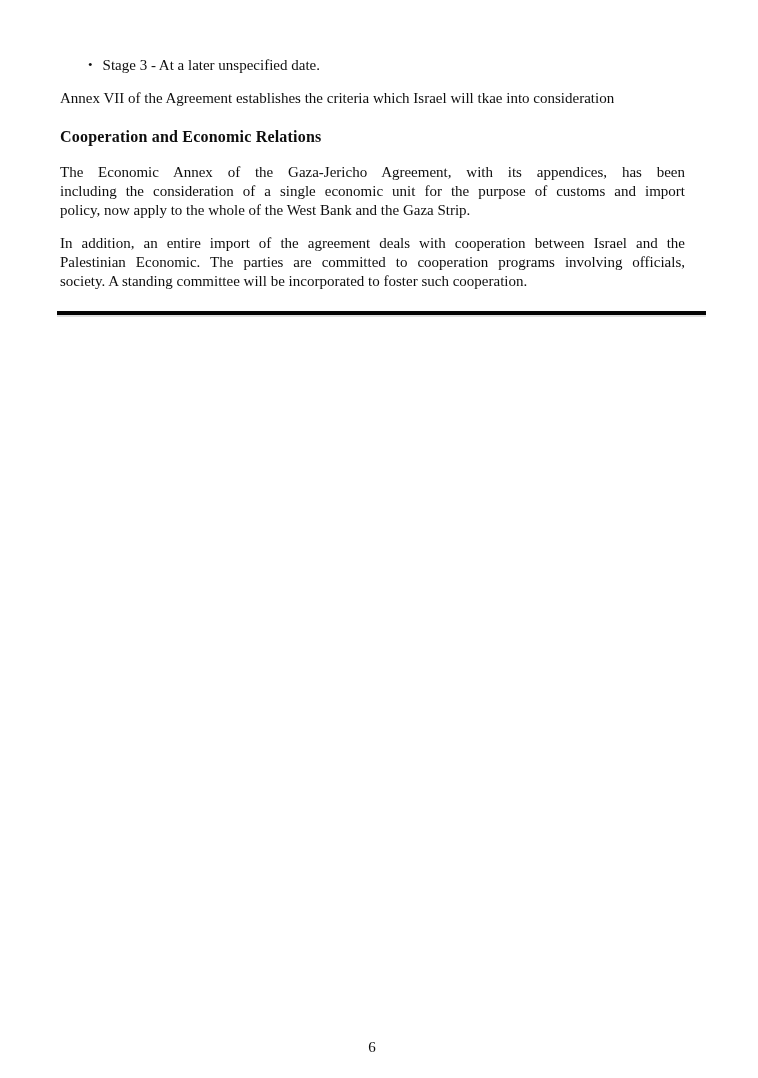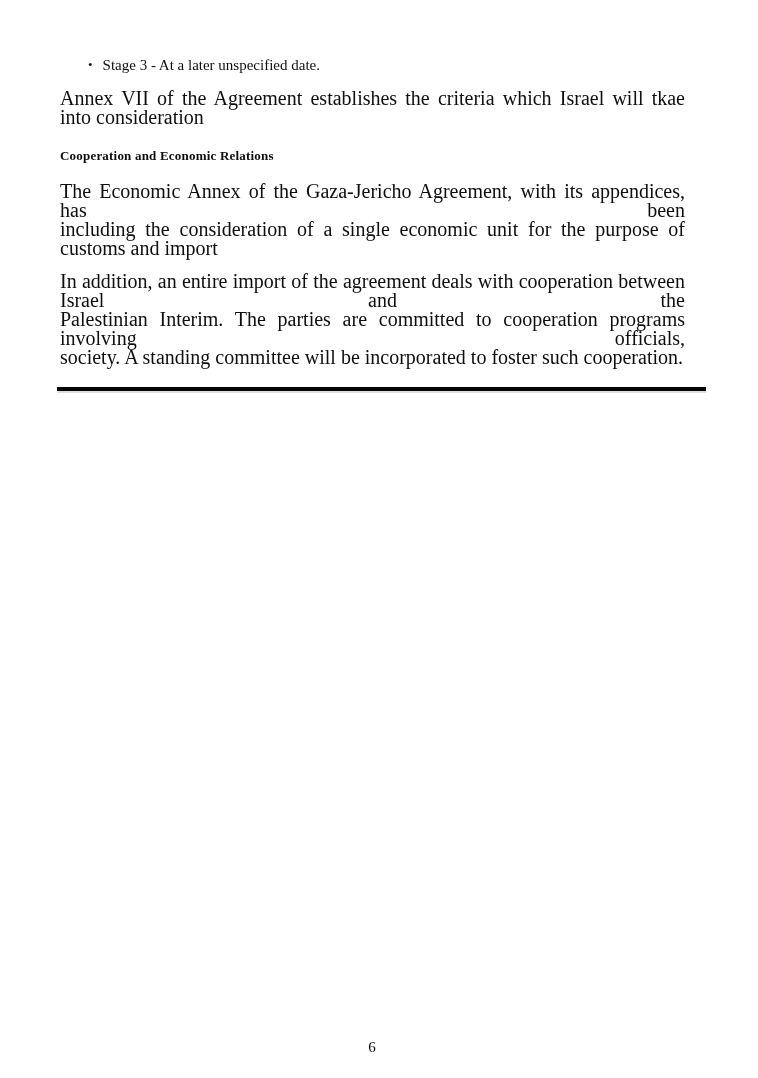--- a/index.html
+++ b/index.html
@@ -31,33 +31,33 @@
     line-height: 19px;
   }
   .bullet-row .bullet {
     font-size: 13px;
     margin-right: 10px;
     position: relative;
     top: -1px;
   }
   .para {
     margin-top: 14px;
-    font-size: 20px;
+    font-size: 15px;
     line-height: 19px;
   }
   .para .line {
     text-align: justify;
     text-align-last: justify;
   }
   .para .line:last-child {
     text-align-last: left;
   }
   h1.section-heading {
     margin: 17px 0 0 0;
-    font-size: 13px;
+    font-size: 16px;
     line-height: 24px;
     font-weight: bold;
     letter-spacing: 0.2px;
   }
   .para.after-heading {
   }
   .rule {
     margin-top: 20px;
     margin-left: -3px;
     width: 649px;
@@ -88,25 +88,26 @@
 
     <div class="para">
         <div class="line">Annex VII of the Agreement establishes the criteria which Israel will tkae into consideration</div>
       </div>
 
     <h1 class="section-heading">Cooperation and Economic Relations</h1>
 
     <div class="para after-heading">
         <div class="line">The Economic Annex of the Gaza-Jericho Agreement, with its appendices, has been</div>
         <div class="line">including the consideration of a single economic unit for the purpose of customs and import</div>
+        <div class="line">policy, now apply to the whole of the West Bank and the Gaza Strip.</div>
       </div>
 
     <div class="para">
         <div class="line">In addition, an entire import of the agreement deals with cooperation between Israel and the</div>
-        <div class="line">Palestinian Interim. The parties are committed to cooperation programs involving officials,</div>
+        <div class="line">Palestinian Economic. The parties are committed to cooperation programs involving officials,</div>
         <div class="line">society. A standing committee will be incorporated to foster such cooperation.</div>
       </div>
 
     <div class="rule"></div>
   </div>
 
   <div class="page-number">6</div>
 </div>
 
 </body></html>

